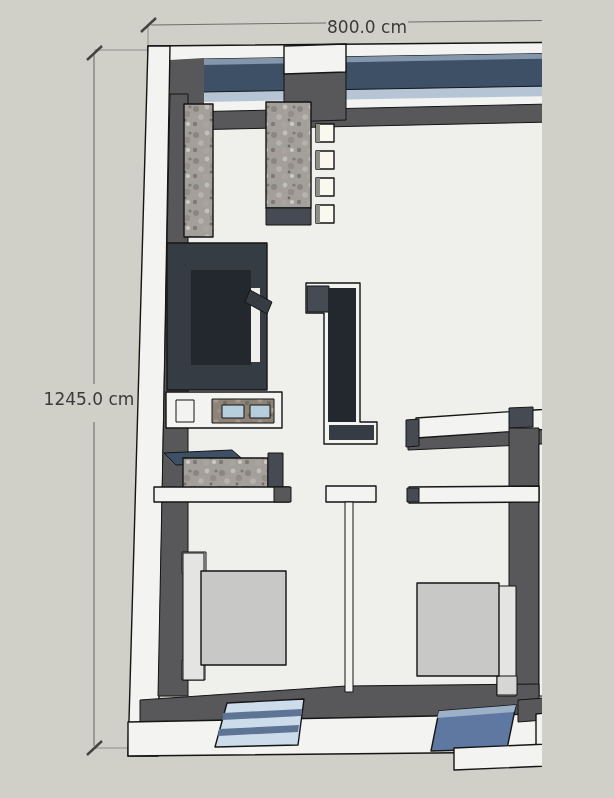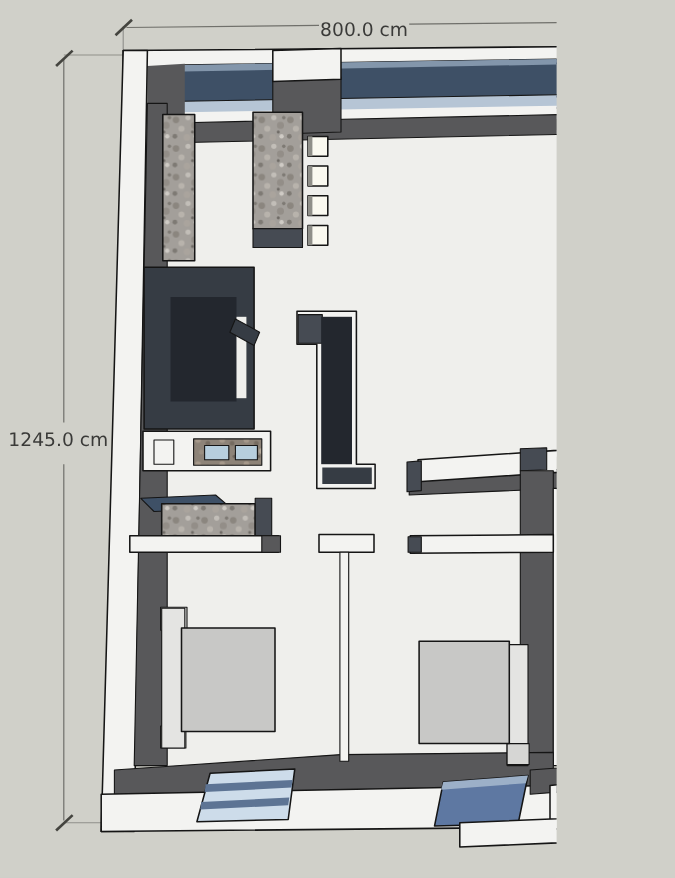--- a/index.html
+++ b/index.html
@@ -1,17 +1,17 @@
 <!DOCTYPE html>
 <html><head>
 <meta charset="utf-8">
 <style>
   html,body{margin:0;padding:0;}
   body{background:#d0d0c9;font-family:"DejaVu Sans", sans-serif;}
-  .stage{position:relative;width:506px;height:798px;overflow:hidden;}
+  .stage{position:relative;width:506px;height:798px;overflow:hidden;margin-left:36px;}
   svg{display:block;}
 
   .edge{stroke:#151515;stroke-width:1.4;stroke-linejoin:round;}
   .edge-thin{stroke:#151515;stroke-width:1;stroke-linejoin:round;}
   .wall-white{fill:#f3f3f1;}
   .wall-face{fill:#58585a;}
   .wall-face-dark{fill:#464b53;}
   .fixture-dark{fill:#363c44;}
   .fixture-darker{fill:#23272e;}
   .floor{fill:#efefec;}

